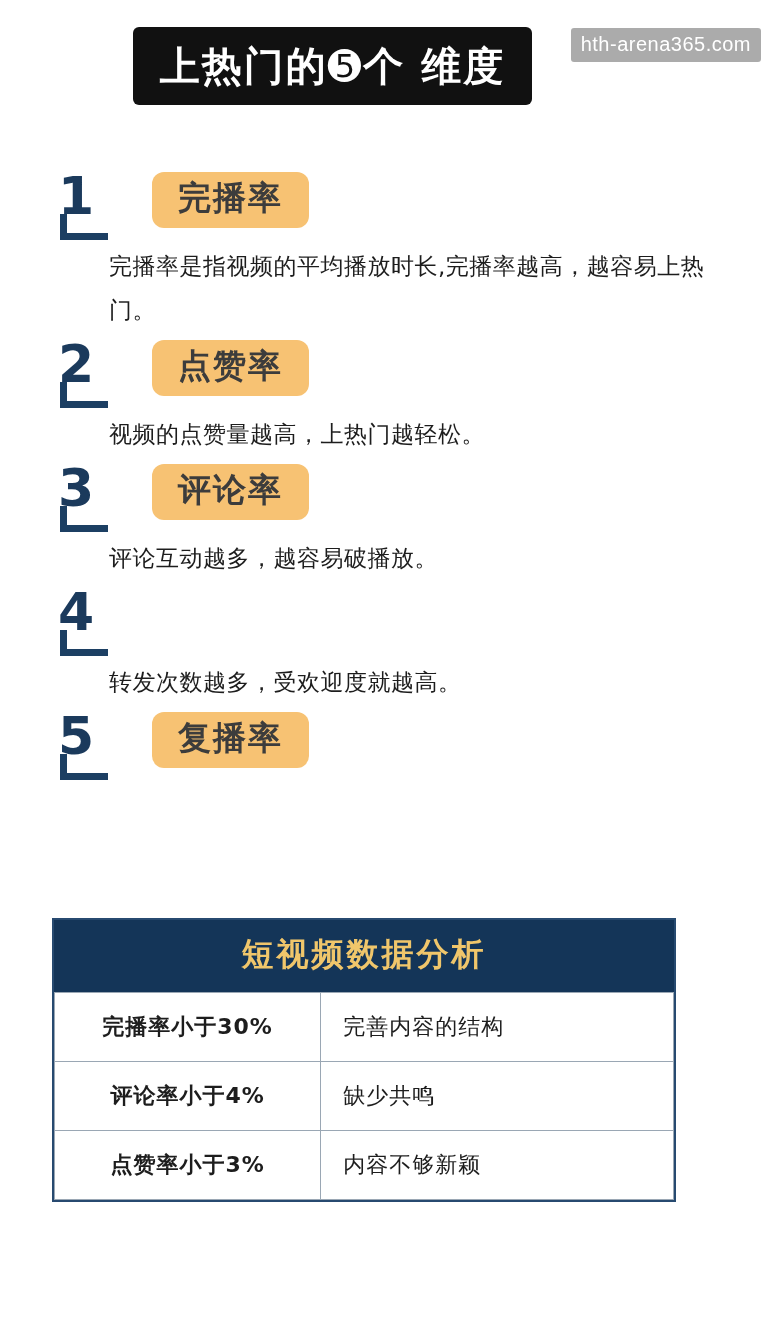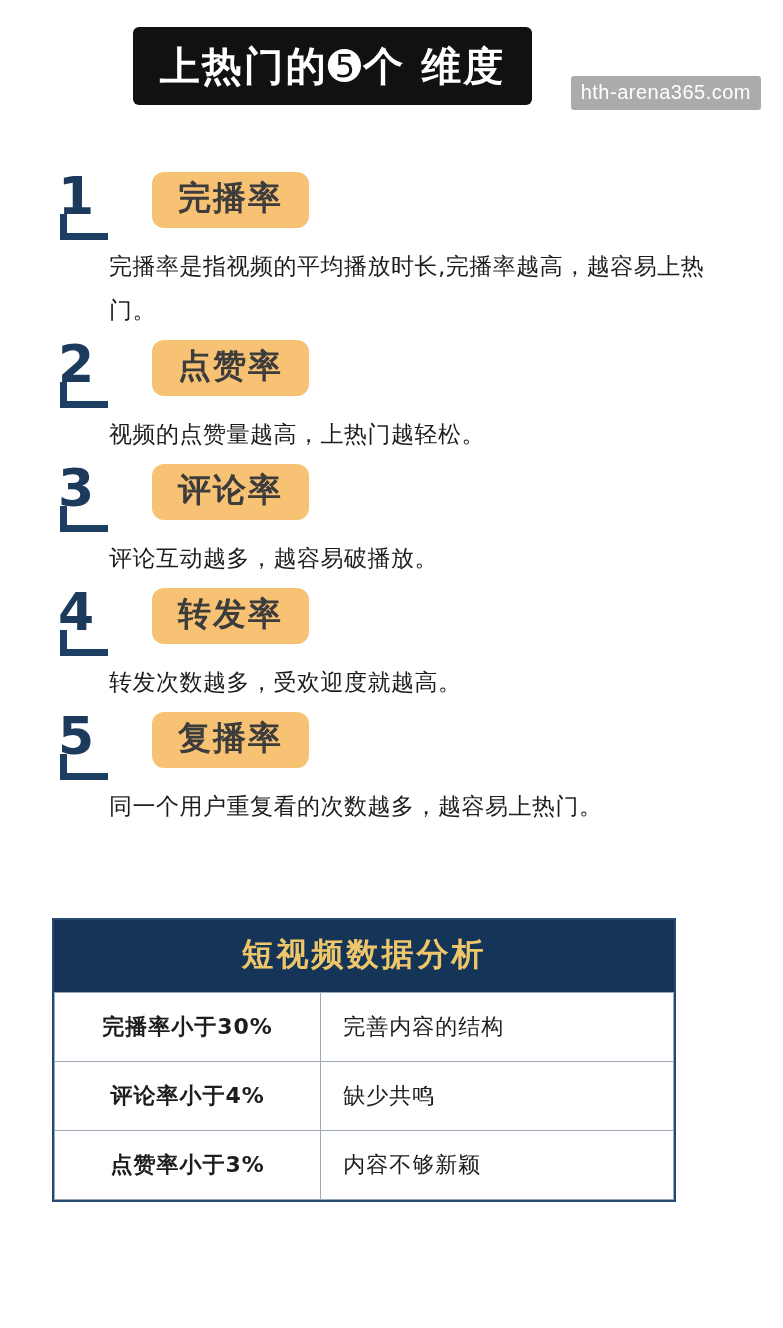--- a/index.html
+++ b/index.html
@@ -29,21 +29,20 @@
     right: 22px;
     background: rgba(120,120,120,0.62);
     color: #ffffff;
     font-size: 20px;
     letter-spacing: 0.5px;
     padding: 5px 10px 6px 10px;
     border-radius: 3px;
     font-family: "Liberation Sans", sans-serif;
     z-index: 40;
     white-space: nowrap;
-    margin-top: 48px;
   }
 
   
   .title-banner {
     position: absolute;
     left: 133px;
     top: 27px;
     width: 399px;
     height: 78px;
     background: #111111;
@@ -220,36 +219,32 @@
           <span class="pill-text">评论率</span>
         </div>
       </div>
       <p class="desc">评论互动越多，越容易破播放。</p>
     </div>
 
     <div class="item">
       <div class="item-head">
         <div class="num">4</div>
         <div class="num-corner"></div>
-        <div class="pill">
-          <span class="pill-text">转发率</span>
-        </div>
       </div>
       <p class="desc">转发次数越多，受欢迎度就越高。</p>
     </div>
 
     <div class="item">
       <div class="item-head">
         <div class="num">5</div>
         <div class="num-corner"></div>
         <div class="pill">
           <span class="pill-text">复播率</span>
         </div>
       </div>
-      <p class="desc">同一个用户重复看的次数越多，越容易上热门。</p>
     </div>
 
   </div>
 
   <div class="table-wrap">
     <div class="table-title">短视频数据分析</div>
     <table>
       <tbody>
         <tr>
           <td class="k">完播率小于30%</td>

